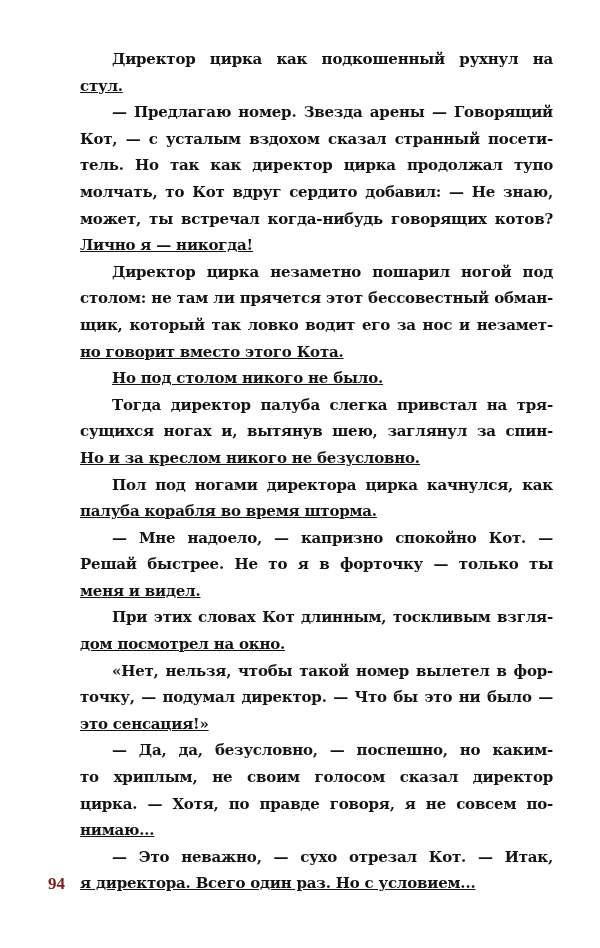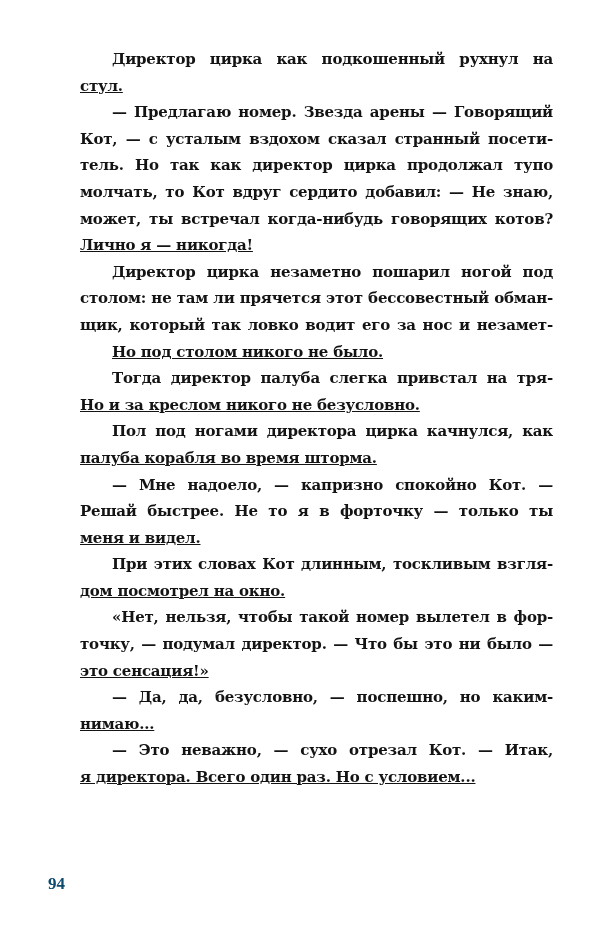--- a/index.html
+++ b/index.html
@@ -46,21 +46,21 @@
     .line.first {
       padding-left: 32px;
     }
     .page-number {
       position: absolute;
       left: 48px;
       top: 874px;
       font-family: "Liberation Serif", "DejaVu Serif", serif;
       font-weight: bold;
       font-size: 17px;
-      color: #0c4a6e;
+      color: #7f1d1d;
     }
   </style>
 </head>
 <body>
 
 <div class="page-text">
 
   <div class="para">
     <span class="line first">Директор цирка как подкошенный рухнул на</span>
     <span class="line last">стул.</span>
@@ -72,28 +72,30 @@
     <span class="line">тель. Но так как директор цирка продолжал тупо</span>
     <span class="line">молчать, то Кот вдруг сердито добавил: — Не знаю,</span>
     <span class="line">может, ты встречал когда-нибудь говорящих котов?</span>
     <span class="line last">Лично я — никогда!</span>
   </div>
 
   <div class="para">
     <span class="line first">Директор цирка незаметно пошарил ногой под</span>
     <span class="line">столом: не там ли прячется этот бессовестный обман-</span>
     <span class="line">щик, который так ловко водит его за нос и незамет-</span>
+    <span class="line last">но говорит вместо этого Кота.</span>
   </div>
 
   <div class="para">
     <span class="line first last">Но под столом никого не было.</span>
   </div>
 
   <div class="para">
     <span class="line first">Тогда директор палуба слегка привстал на тря-</span>
+    <span class="line">сущихся ногах и, вытянув шею, заглянул за спин-</span>
     <span class="line last">Но и за креслом никого не безусловно.</span>
   </div>
 
   <div class="para">
     <span class="line first">Пол под ногами директора цирка качнулся, как</span>
     <span class="line last">палуба корабля во время шторма.</span>
   </div>
 
   <div class="para">
     <span class="line first">— Мне надоело, — капризно спокойно Кот. —</span>
@@ -107,20 +109,22 @@
   </div>
 
   <div class="para">
     <span class="line first">«Нет, нельзя, чтобы такой номер вылетел в фор-</span>
     <span class="line">точку, — подумал директор. — Что бы это ни было —</span>
     <span class="line last">это сенсация!»</span>
   </div>
 
   <div class="para">
     <span class="line first">— Да, да, безусловно, — поспешно, но каким-</span>
+    <span class="line">то хриплым, не своим голосом сказал директор</span>
+    <span class="line">цирка. — Хотя, по правде говоря, я не совсем по-</span>
     <span class="line last">нимаю...</span>
   </div>
 
   <div class="para">
     <span class="line first">— Это неважно, — сухо отрезал Кот. — Итак,</span>
     <span class="line last">я директора. Всего один раз. Но с условием...</span>
   </div>
 
 </div>
 

